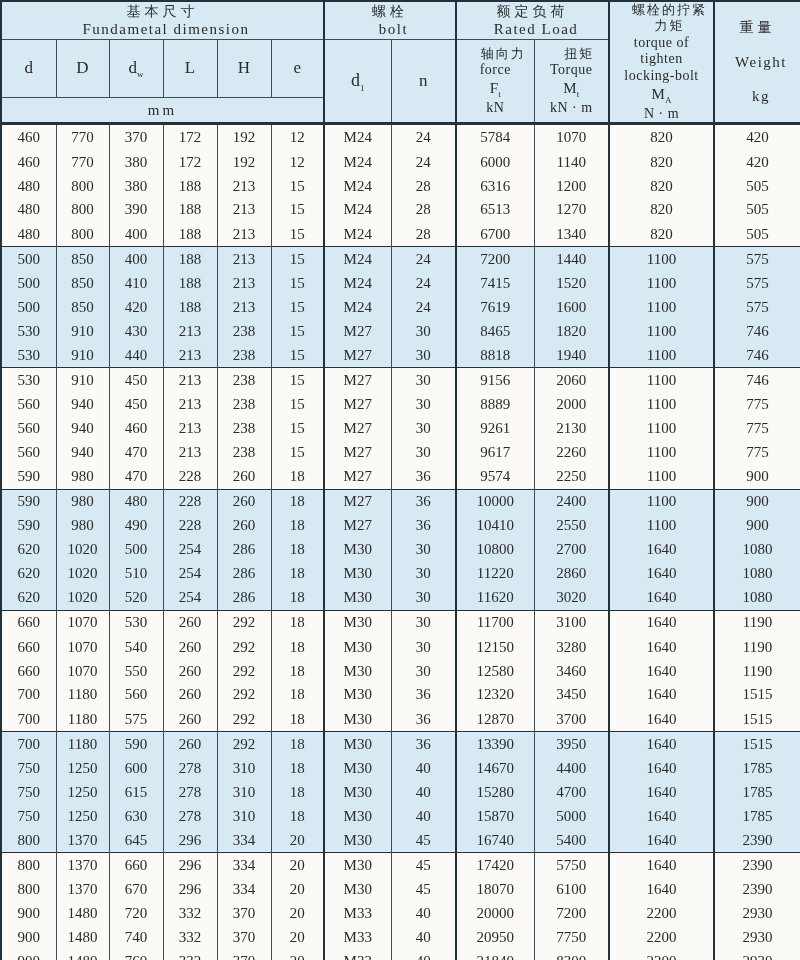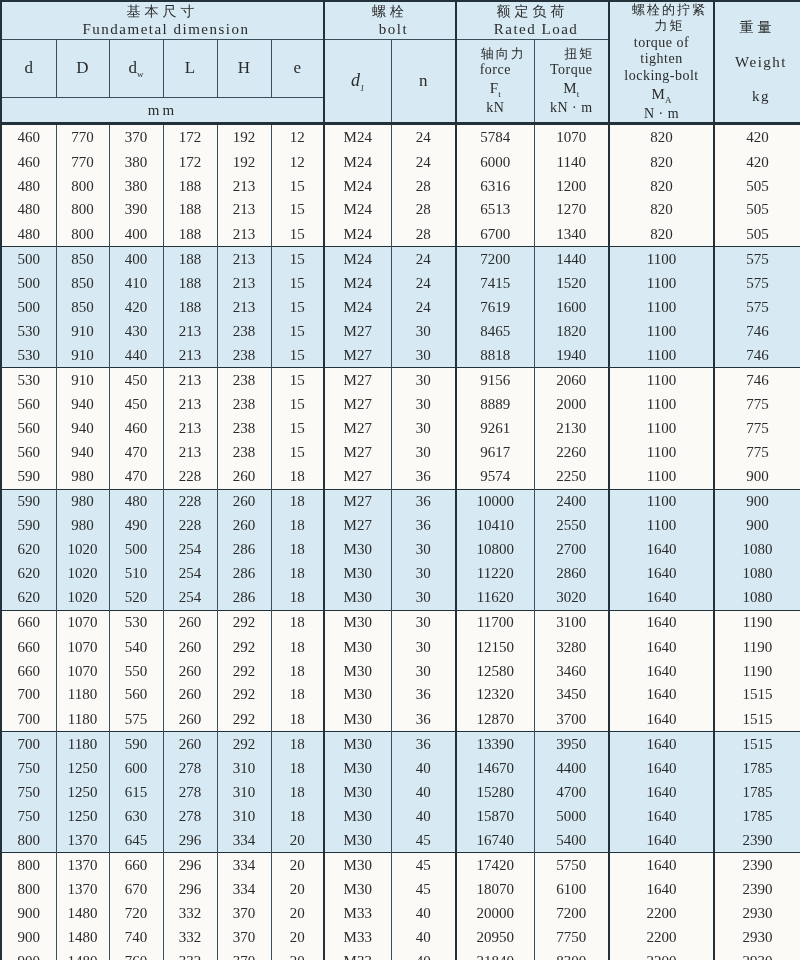--- a/index.html
+++ b/index.html
@@ -36,21 +36,21 @@
   
   .zh{font-size:14px;letter-spacing:4px;line-height:1.25;display:block;}
   .en{font-size:15px;letter-spacing:1.5px;line-height:1.2;display:block;padding-left:7px;}
   .en-sm{font-size:14px;letter-spacing:0.5px;line-height:1.2;display:block;}
   .zh-sm{font-size:13px;letter-spacing:2px;line-height:1.25;display:block;margin-left:16px;}
   .sym{font-size:15px;line-height:1.2;display:block;}
   .letter{font-size:17px;letter-spacing:0;}
   sub{font-size:9px;}
   .stack{display:flex;flex-direction:column;justify-content:center;align-items:center;height:100%;}
   .gap{height:16px;}
-  .d1cell{font-size:18px;font-style:italic;}
+  .d1cell{font-size:18px;}
   .row1{height:38px;}
   .row2{height:44px;}
   .row3{height:25px;}
   .mmcell{font-size:15px;letter-spacing:3px;margin-left:12px;}
 </style>
 </head>
 <body>
 
 <table>
   <colgroup>

